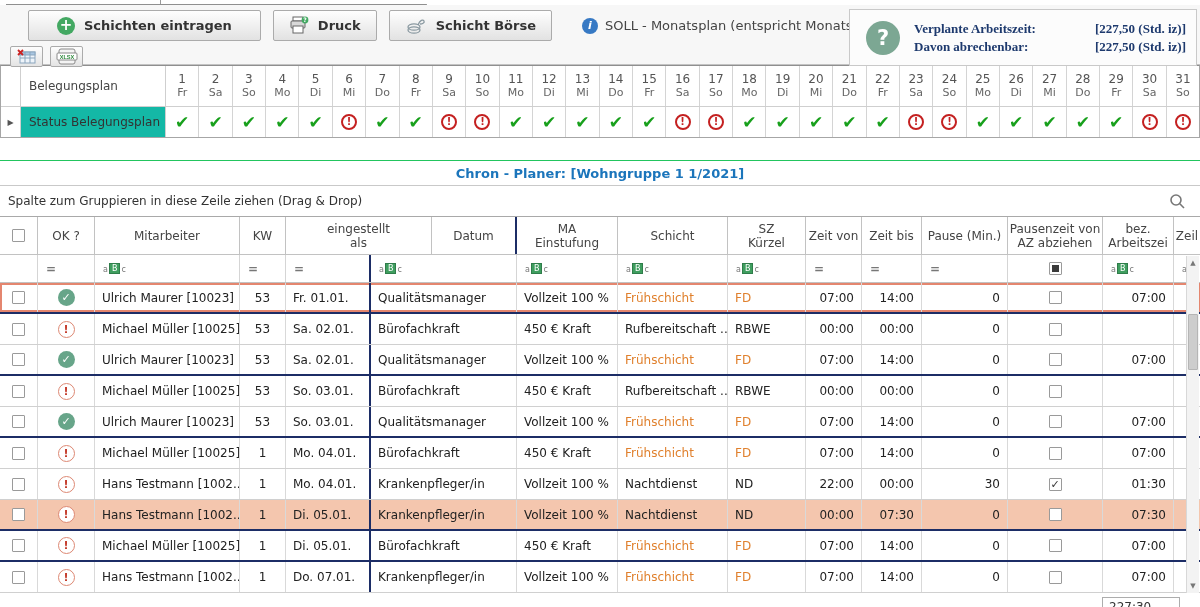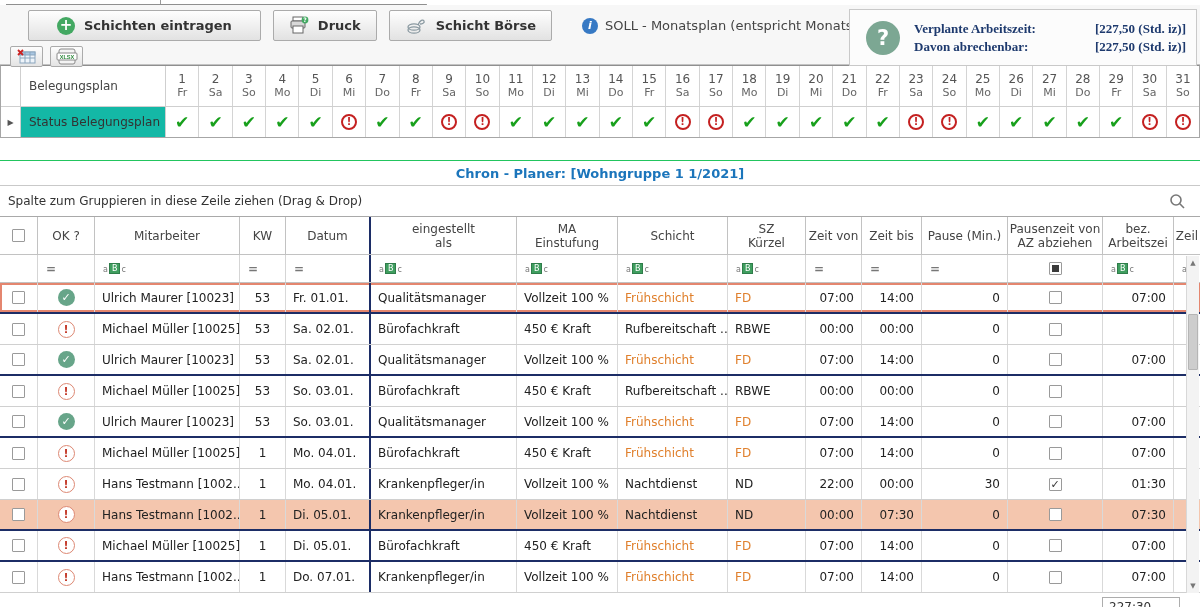--- a/index.html
+++ b/index.html
@@ -440,26 +440,26 @@
           </div>
           <div class="hcell c1">
             <div>OK ?</div>
           </div>
           <div class="hcell c2">
             <div>Mitarbeiter</div>
           </div>
           <div class="hcell c3">
             <div>KW</div>
           </div>
-          <div class="hcell c4">
-            <div>Datum</div>
-          </div>
           <div class="hcell c5">
             <div>eingestellt</div>
             <div>als</div>
+          </div>
+          <div class="hcell c4">
+            <div>Datum</div>
           </div>
           <div class="hcell c6">
             <div>MA</div>
             <div>Einstufung</div>
           </div>
           <div class="hcell c7">
             <div>Schicht</div>
           </div>
           <div class="hcell c8">
             <div>SZ</div>

